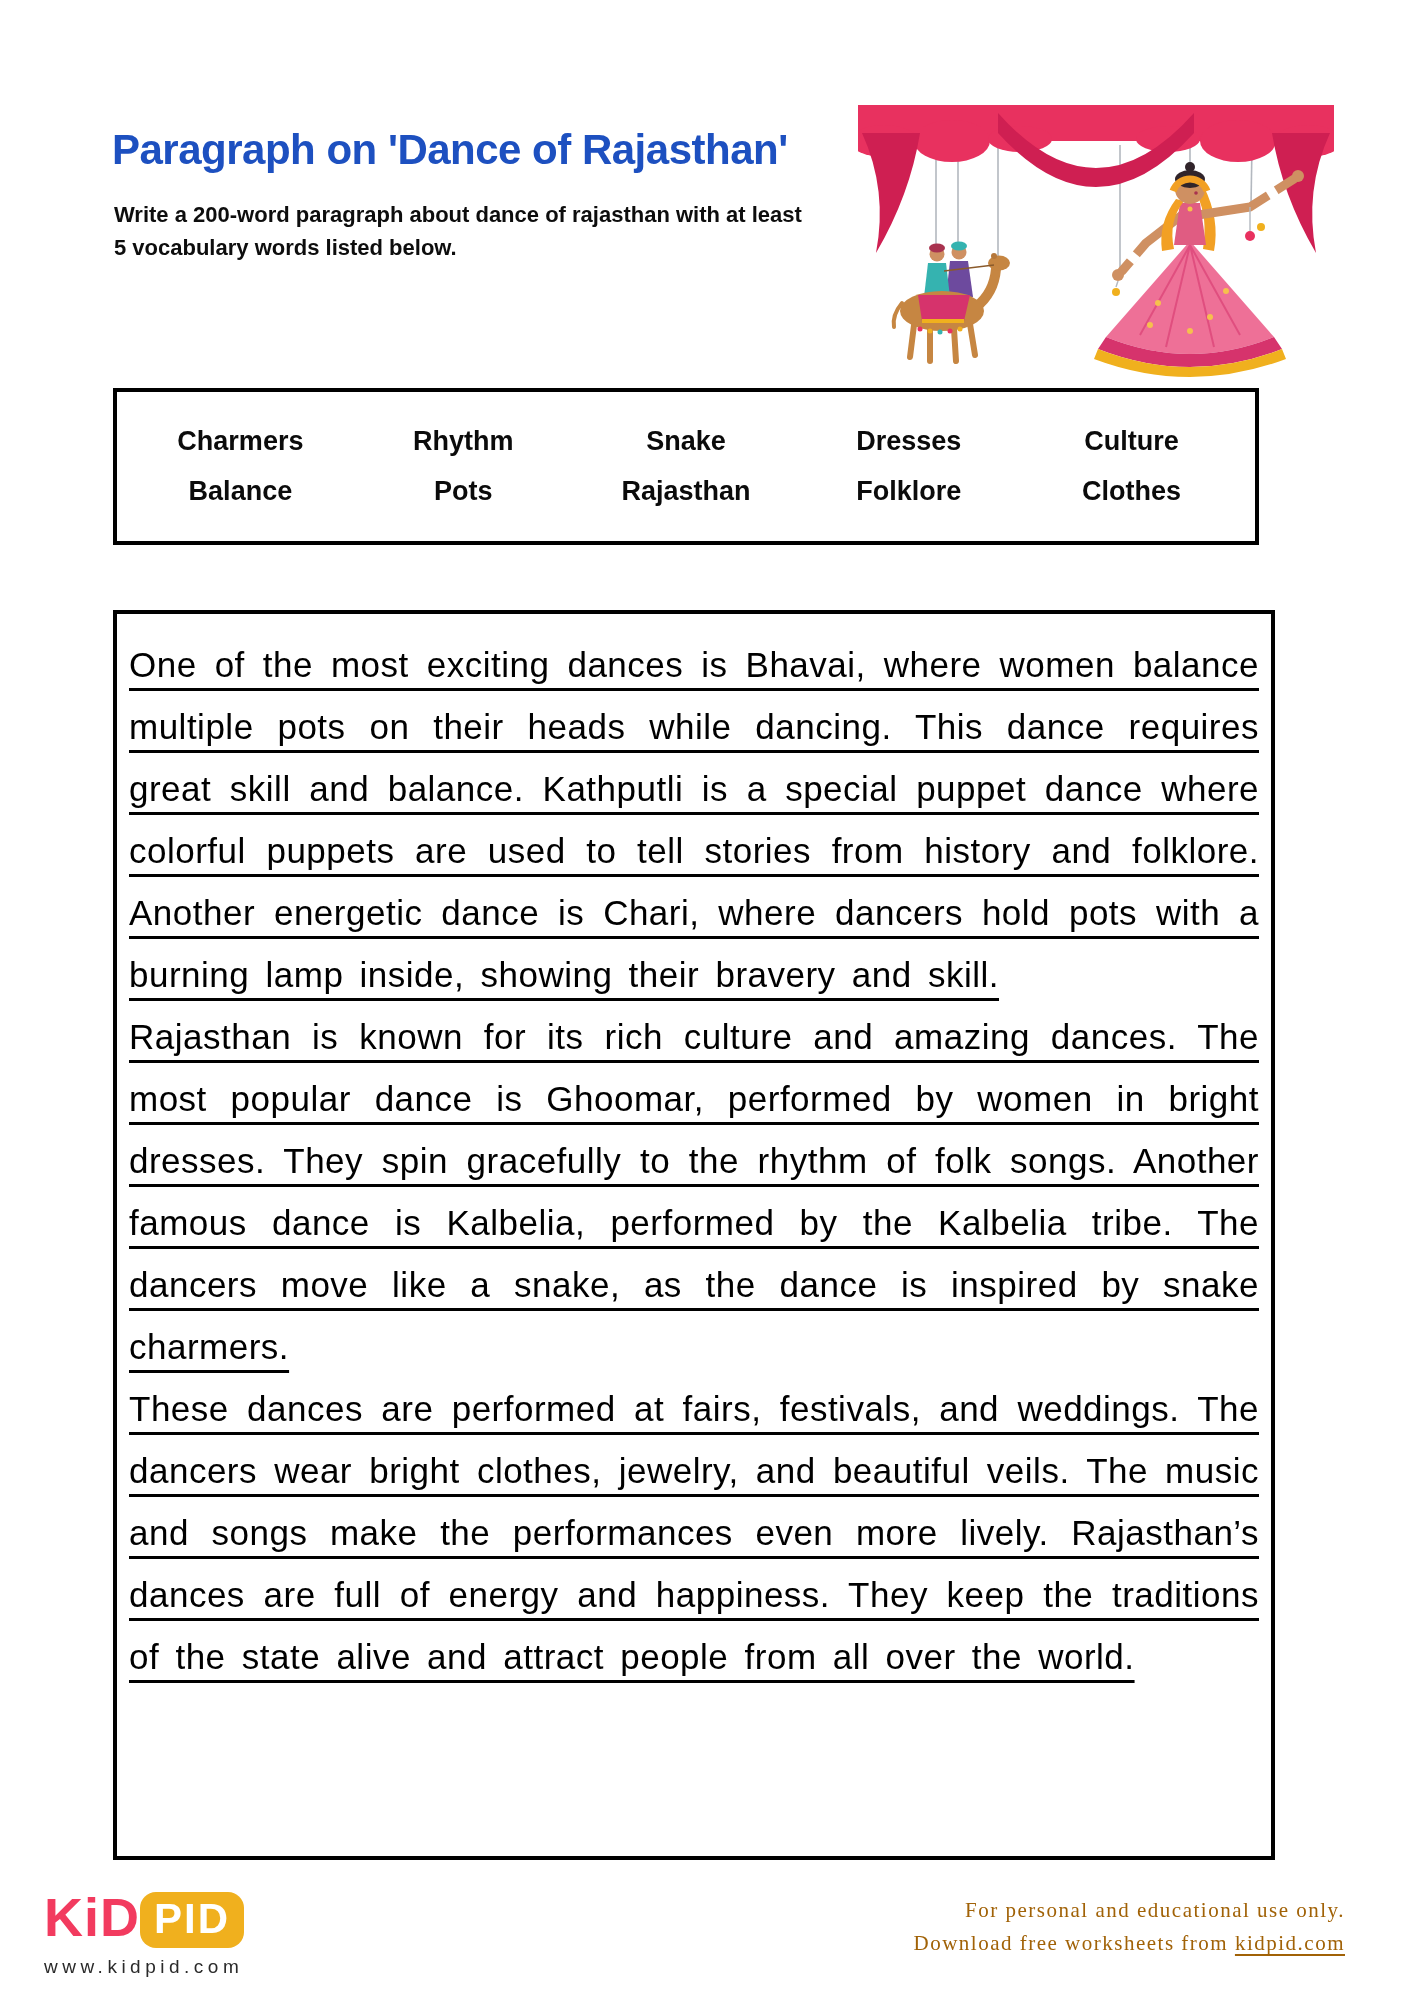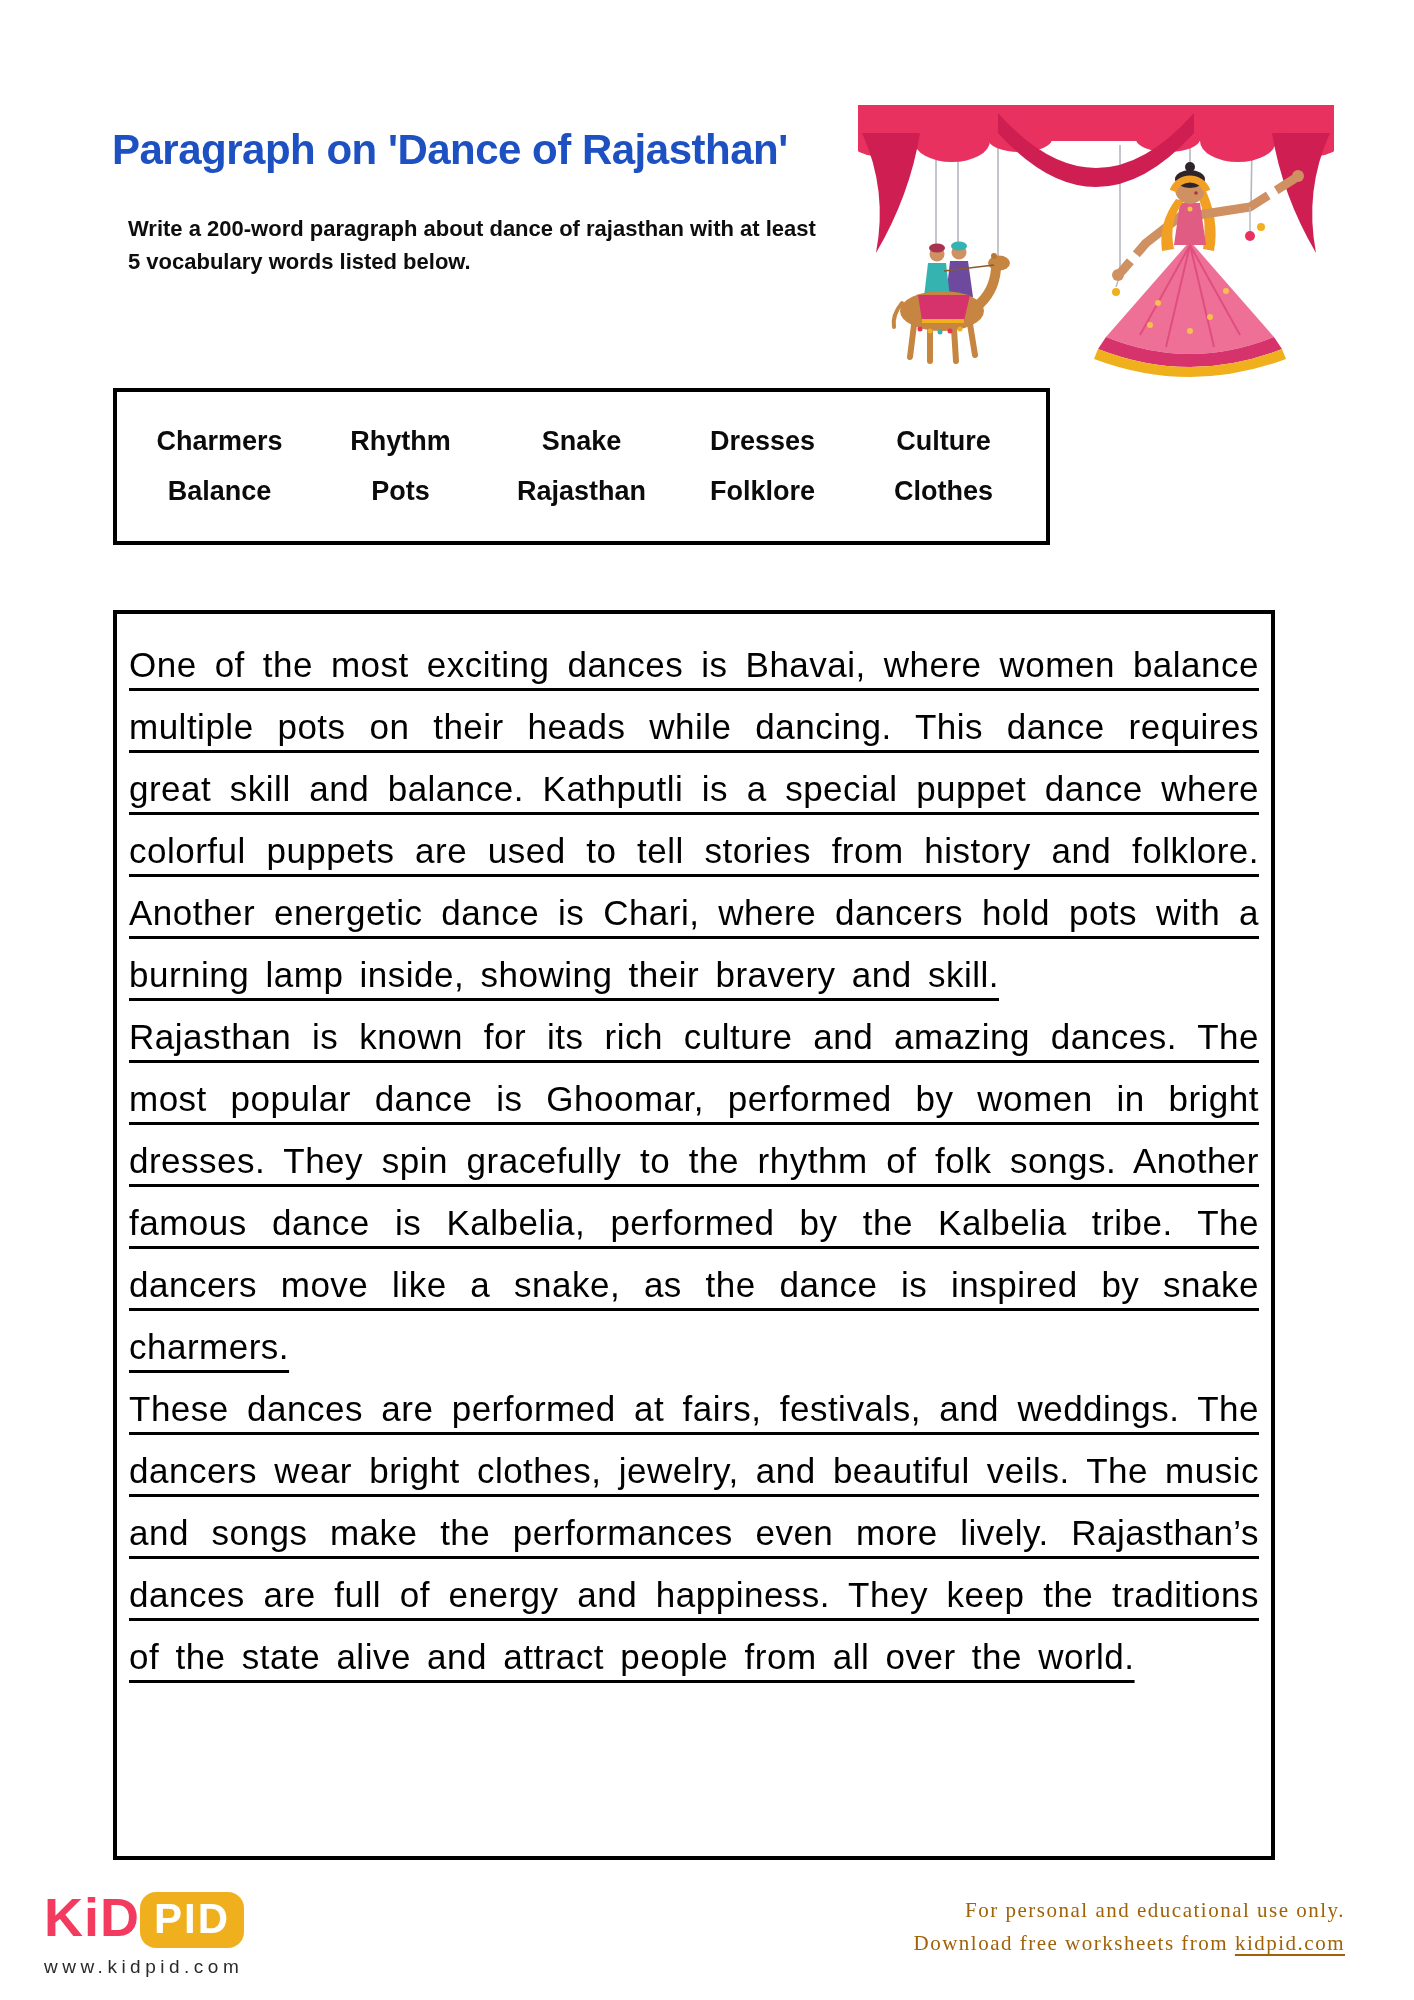--- a/index.html
+++ b/index.html
@@ -12,30 +12,30 @@
     color:#0b0b0b;
   }
   
   .title{
     position:absolute;left:112px;top:126px;margin:0;
     font-size:42px;font-weight:bold;letter-spacing:-0.5px;
     color:var(--title-blue,#1d50c0);
     white-space:nowrap;
   }
   .instruction{
-    position:absolute;left:112px;top:196px;margin:16px;
+    position:absolute;left:112px;top:196px;margin:2px;
     font-size:22px;font-weight:bold;line-height:33px;color:#0d0d0d;
   }
   
   .illustration{
     position:absolute;left:858px;top:105px;width:476px;height:272px;margin:0;
   }
   
   .vocab-box{
-    position:absolute;left:113px;top:388px;width:937px;height:157px;
+    position:absolute;left:113px;top:388px;width:1146px;height:157px;
     border:4px solid #000;box-sizing:border-box;
     display:grid;grid-template-rows:1fr 1fr;grid-template-columns:repeat(5,1fr);
     place-items:center;
     padding:25px 12px;
     font-size:27px;font-weight:bold;
   }
   
   .essay-box{
     position:absolute;left:113px;top:610px;width:1162px;height:1250px;
     border:4px solid #000;box-sizing:border-box;

